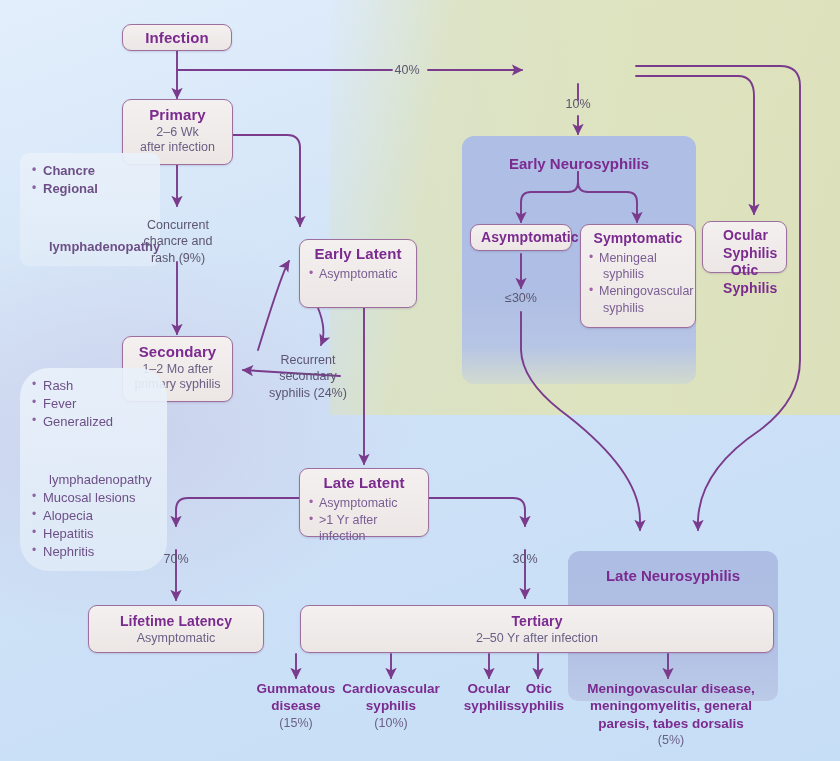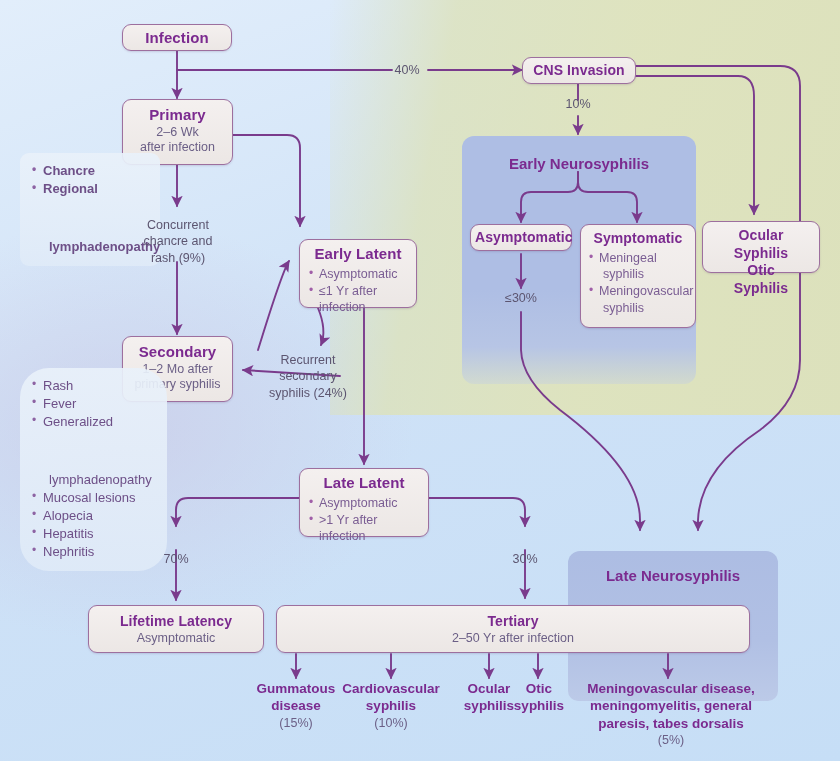--- a/index.html
+++ b/index.html
@@ -25,21 +25,21 @@
     background:linear-gradient(180deg,#adbde3 0%,#b1c0e4 60%,#bccae8 100%);
   }
   
   #wires{position:absolute;left:0;top:0;width:840px;height:761px;pointer-events:none;}
   
   .node{
     position:absolute;box-sizing:border-box;
     background:linear-gradient(180deg,#f4f0ef 0%,#ece7e5 100%);
     border:1px solid #9d6f9e;border-radius:9px;
     box-shadow:0 1px 2px rgba(90,60,110,.18);
-    padding:6px 4px;text-align:center;
+    padding:6px 10px;text-align:center;
   }
   .node .title{
     color:#7b2a8f;font-weight:bold;font-size:15px;line-height:1.25;
     letter-spacing:.1px;
   }
   .node .title.sm{font-size:14px;}
   .node .sub{color:#6b5f86;font-size:12.5px;line-height:1.25;}
   .node ul{margin:2px 0 0 0;padding:0;list-style:none;text-align:left;}
   .node ul li{
     color:#7a5d93;font-size:12.5px;line-height:1.34;position:relative;padding-left:10px;
@@ -169,41 +169,37 @@
       <li><span>Alopecia</span></li>
       <li><span>Hepatitis</span></li>
       <li><span>Nephritis</span></li>
     </ul>
   </div>
 
   <div class="node" id="n-early-latent" style="left:299px;top:239px;width:118px;height:69px;padding:5px 9px;">
     <div class="title">Early Latent</div>
     <ul>
       <li>Asymptomatic</li>
-      <li>≤1 Yr after infection</li>
     </ul>
   </div>
 
   <div class="lbl" style="left:262px;top:352px;width:92px;">
     <div>Recurrent</div>
     <div>secondary</div>
     <div>syphilis (24%)</div>
   </div>
 
   <div class="node" id="n-late-latent" style="left:299px;top:468px;width:130px;height:69px;padding:5px 9px;">
     <div class="title">Late Latent</div>
     <ul>
       <li>Asymptomatic</li>
       <li>&gt;1 Yr after infection</li>
     </ul>
   </div>
 
-  <div class="node" id="n-cns" style="left:522px;top:57px;width:114px;height:27px;padding-top:4px;">
-    <div class="title sm">CNS Invasion</div>
-  </div>
 
   <div class="lbl" style="left:387px;top:62px;width:40px;">40%</div>
 
   <div class="lbl" style="left:556px;top:96px;width:44px;">10%</div>
 
   <div class="lbl" style="left:469px;top:142px;width:220px;color:#7b2a8f;font-weight:bold;font-size:15px;margin-top:12px;">Early Neurosyphilis</div>
 
   <div class="node" id="n-asymptomatic" style="left:470px;top:224px;width:102px;height:27px;padding-top:4px;">
     <div class="title sm">Asymptomatic</div>
   </div>
@@ -211,35 +207,35 @@
   <div class="node" id="n-symptomatic" style="left:580px;top:224px;width:116px;height:104px;padding:5px 8px;">
     <div class="title sm">Symptomatic</div>
     <ul>
       <li><span>Meningeal</span><span class="ind">syphilis</span></li>
       <li><span>Meningovascular</span><span class="ind">syphilis</span></li>
     </ul>
   </div>
 
   <div class="lbl" style="left:497px;top:290px;width:48px;text-align:center;">≤30%</div>
 
-  <div class="node" id="n-ocular-otic" style="left:702px;top:221px;width:118px;height:52px;padding:5px 20px;">
+  <div class="node" id="n-ocular-otic" style="left:702px;top:221px;width:85px;height:52px;padding:5px 20px;">
     <div class="title sm">Ocular Syphilis</div>
     <div class="title sm">Otic Syphilis</div>
   </div>
 
   <div class="lbl" style="left:152px;top:551px;width:48px;">70%</div>
 
   <div class="lbl" style="left:501px;top:551px;width:48px;">30%</div>
 
   <div class="node" id="n-lifetime" style="left:88px;top:605px;width:176px;height:48px;padding-top:7px;">
     <div class="title sm">Lifetime Latency</div>
     <div class="sub">Asymptomatic</div>
   </div>
 
-  <div class="node" id="n-tertiary" style="left:276px;top:605px;width:474px;height:48px;padding-top:7px;">
+  <div class="node" id="n-tertiary" style="left:300px;top:605px;width:474px;height:48px;padding-top:7px;">
     <div class="title sm">Tertiary</div>
     <div class="sub">2–50 Yr after infection</div>
   </div>
 
   <div class="lbl" style="left:578px;top:566px;width:190px;color:#7b2a8f;font-weight:bold;font-size:15px;">Late Neurosyphilis</div>
 
   <div class="leaf" style="left:246px;top:680px;width:100px;">
     <span>Gummatous</span><br>
     <span>disease</span>
     <span class="pct">(15%)</span>

